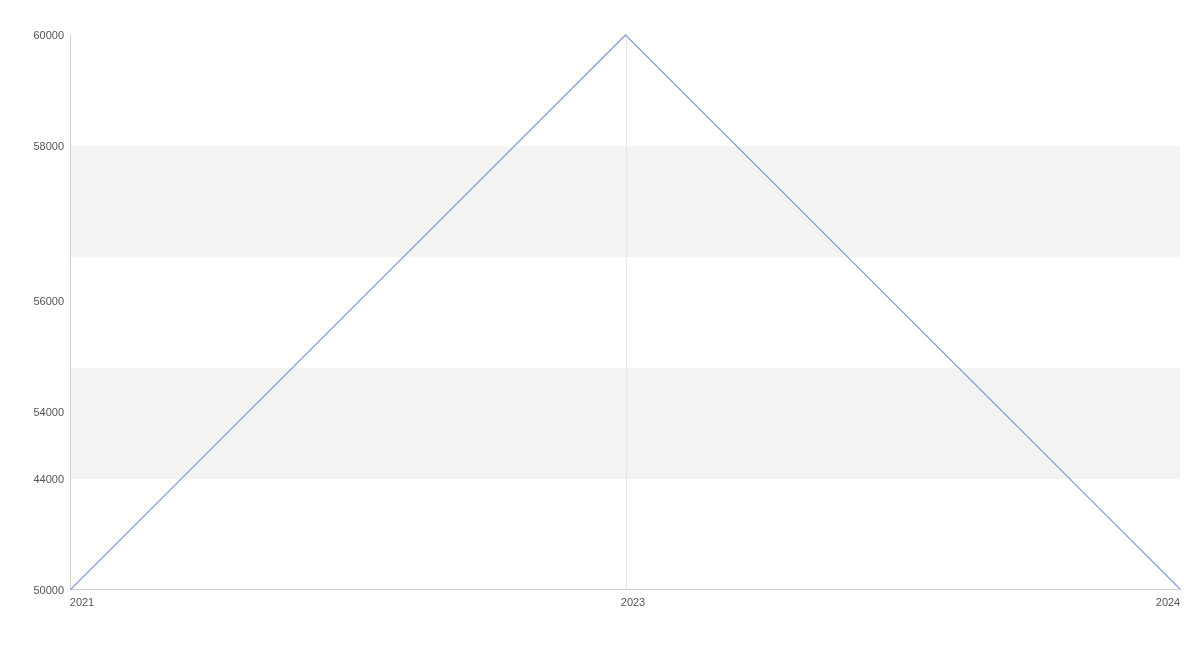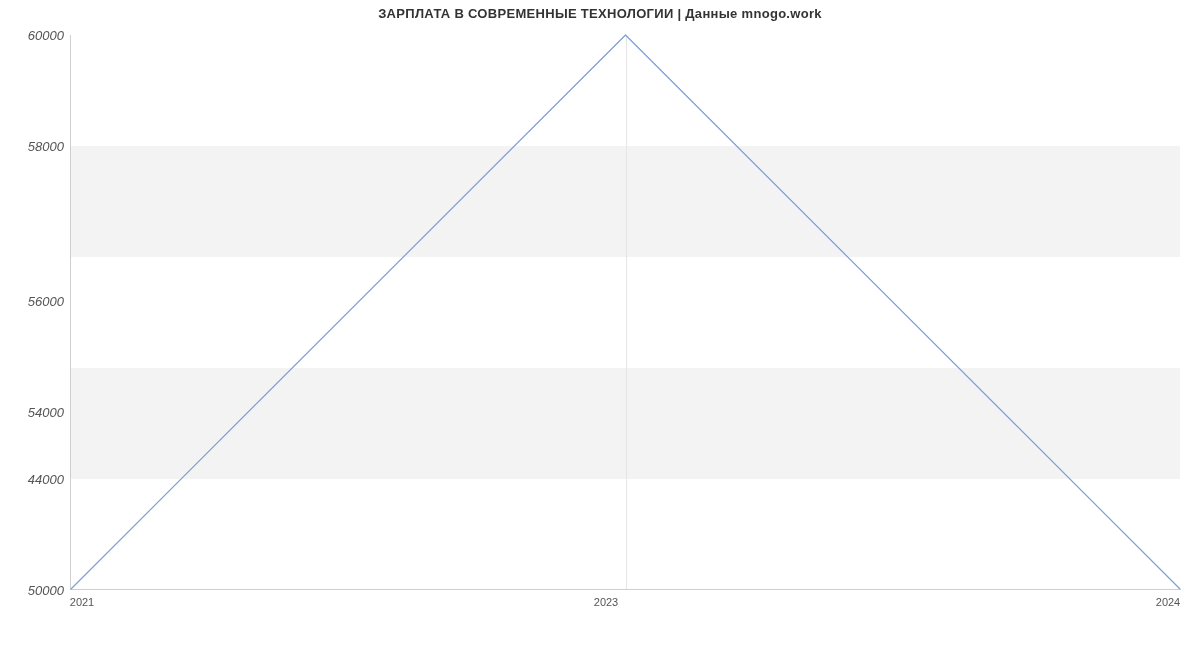--- a/index.html
+++ b/index.html
@@ -47,25 +47,24 @@
     position: absolute;
     top: 0;
     bottom: 0;
     width: 0;
     border-left: 1px solid #e6e6e6;
   }
   .y-label {
     position: absolute;
     right: 1136px; 
     transform: translateY(-50%);
-    font-size: 13px;
+    font-size: 11px;
     color: #555555;
     text-align: center;
     white-space: nowrap;
-    font-style: italic;
   }
   .x-label {
     position: absolute;
     bottom: 42px;
     font-size: 11px;
     color: #555555;
     transform: translateX(-50%);
     white-space: nowrap;
   }
   svg.series {
@@ -82,34 +81,33 @@
     stroke-width: 1.2;
     stroke-linejoin: round;
     stroke-linecap: round;
   }
 </style>
 </head>
 <body>
 
 <div class="chart-wrap">
 
-  <div class="title">ЗАРПЛАТА В СОВРЕМЕННЫЕ ТЕХНОЛОГИИ | Данные mnogo.work</div>
 
   <div class="plot">
       <div class="band" style="top: 111px; height: 111px;"></div>
       <div class="band" style="top: 333px; height: 111px;"></div>
 
     <div class="grid-v" style="left: 555px;"></div>
       <svg class="series" preserveAspectRatio="none" viewBox="0 0 1110 555">
       <polyline class="line" points="0,555 555,0 1110,555" style="stroke: rgb(125, 159, 211);"></polyline>
     </svg>
   </div>
 
 <div class="y-label" style="top: 590px; margin-left: 12px;">50000</div>
     <div class="y-label" style="top: 479px;">44000</div>
     <div class="y-label" style="top: 368px; margin-top: 44px;">54000</div>
     <div class="y-label" style="top: 257px; margin-top: 44px;">56000</div>
     <div class="y-label" style="top: 146px;">58000</div>
     <div class="y-label" style="top: 35px;">60000</div>
     <div class="x-label" style="left: 82px;">2021</div>
-    <div class="x-label" style="left: 606px; margin-top: 11px;">2023</div>
+    <div class="x-label" style="left: 633px; margin-top: 11px;">2023</div>
     <div class="x-label" style="left: 1168px; text-align: right;">2024</div>
   </div>
 
 </body></html>

